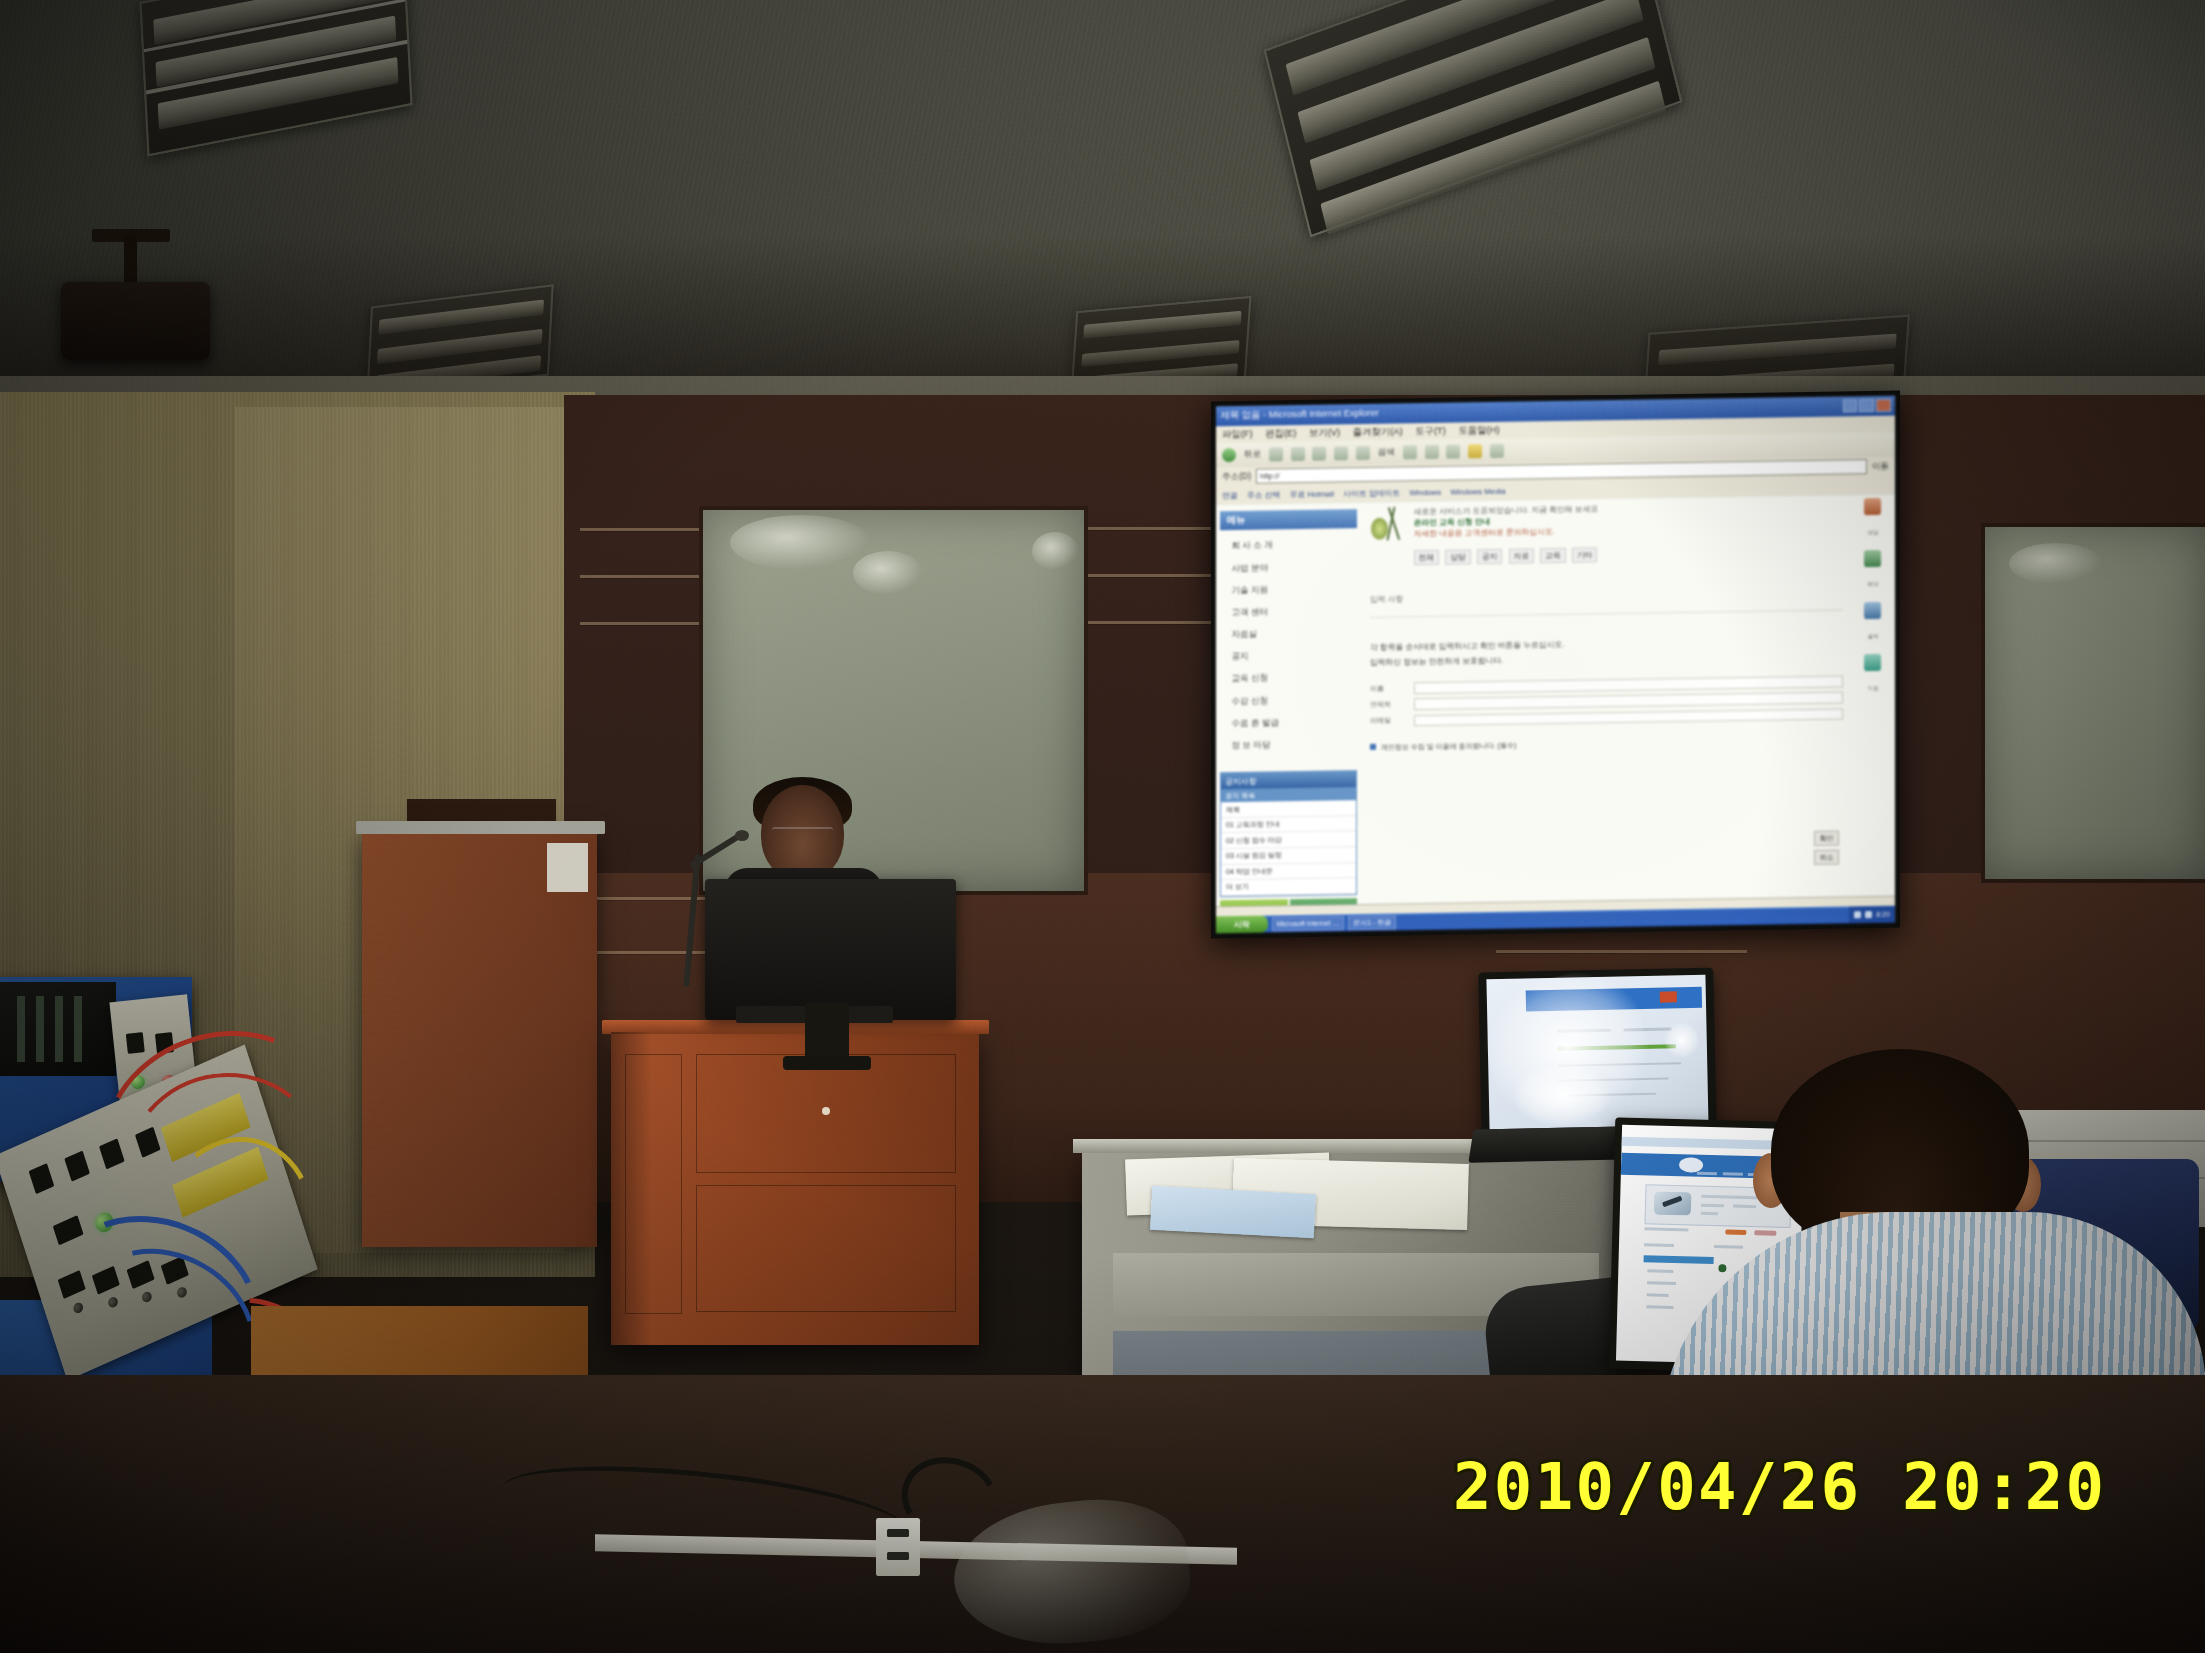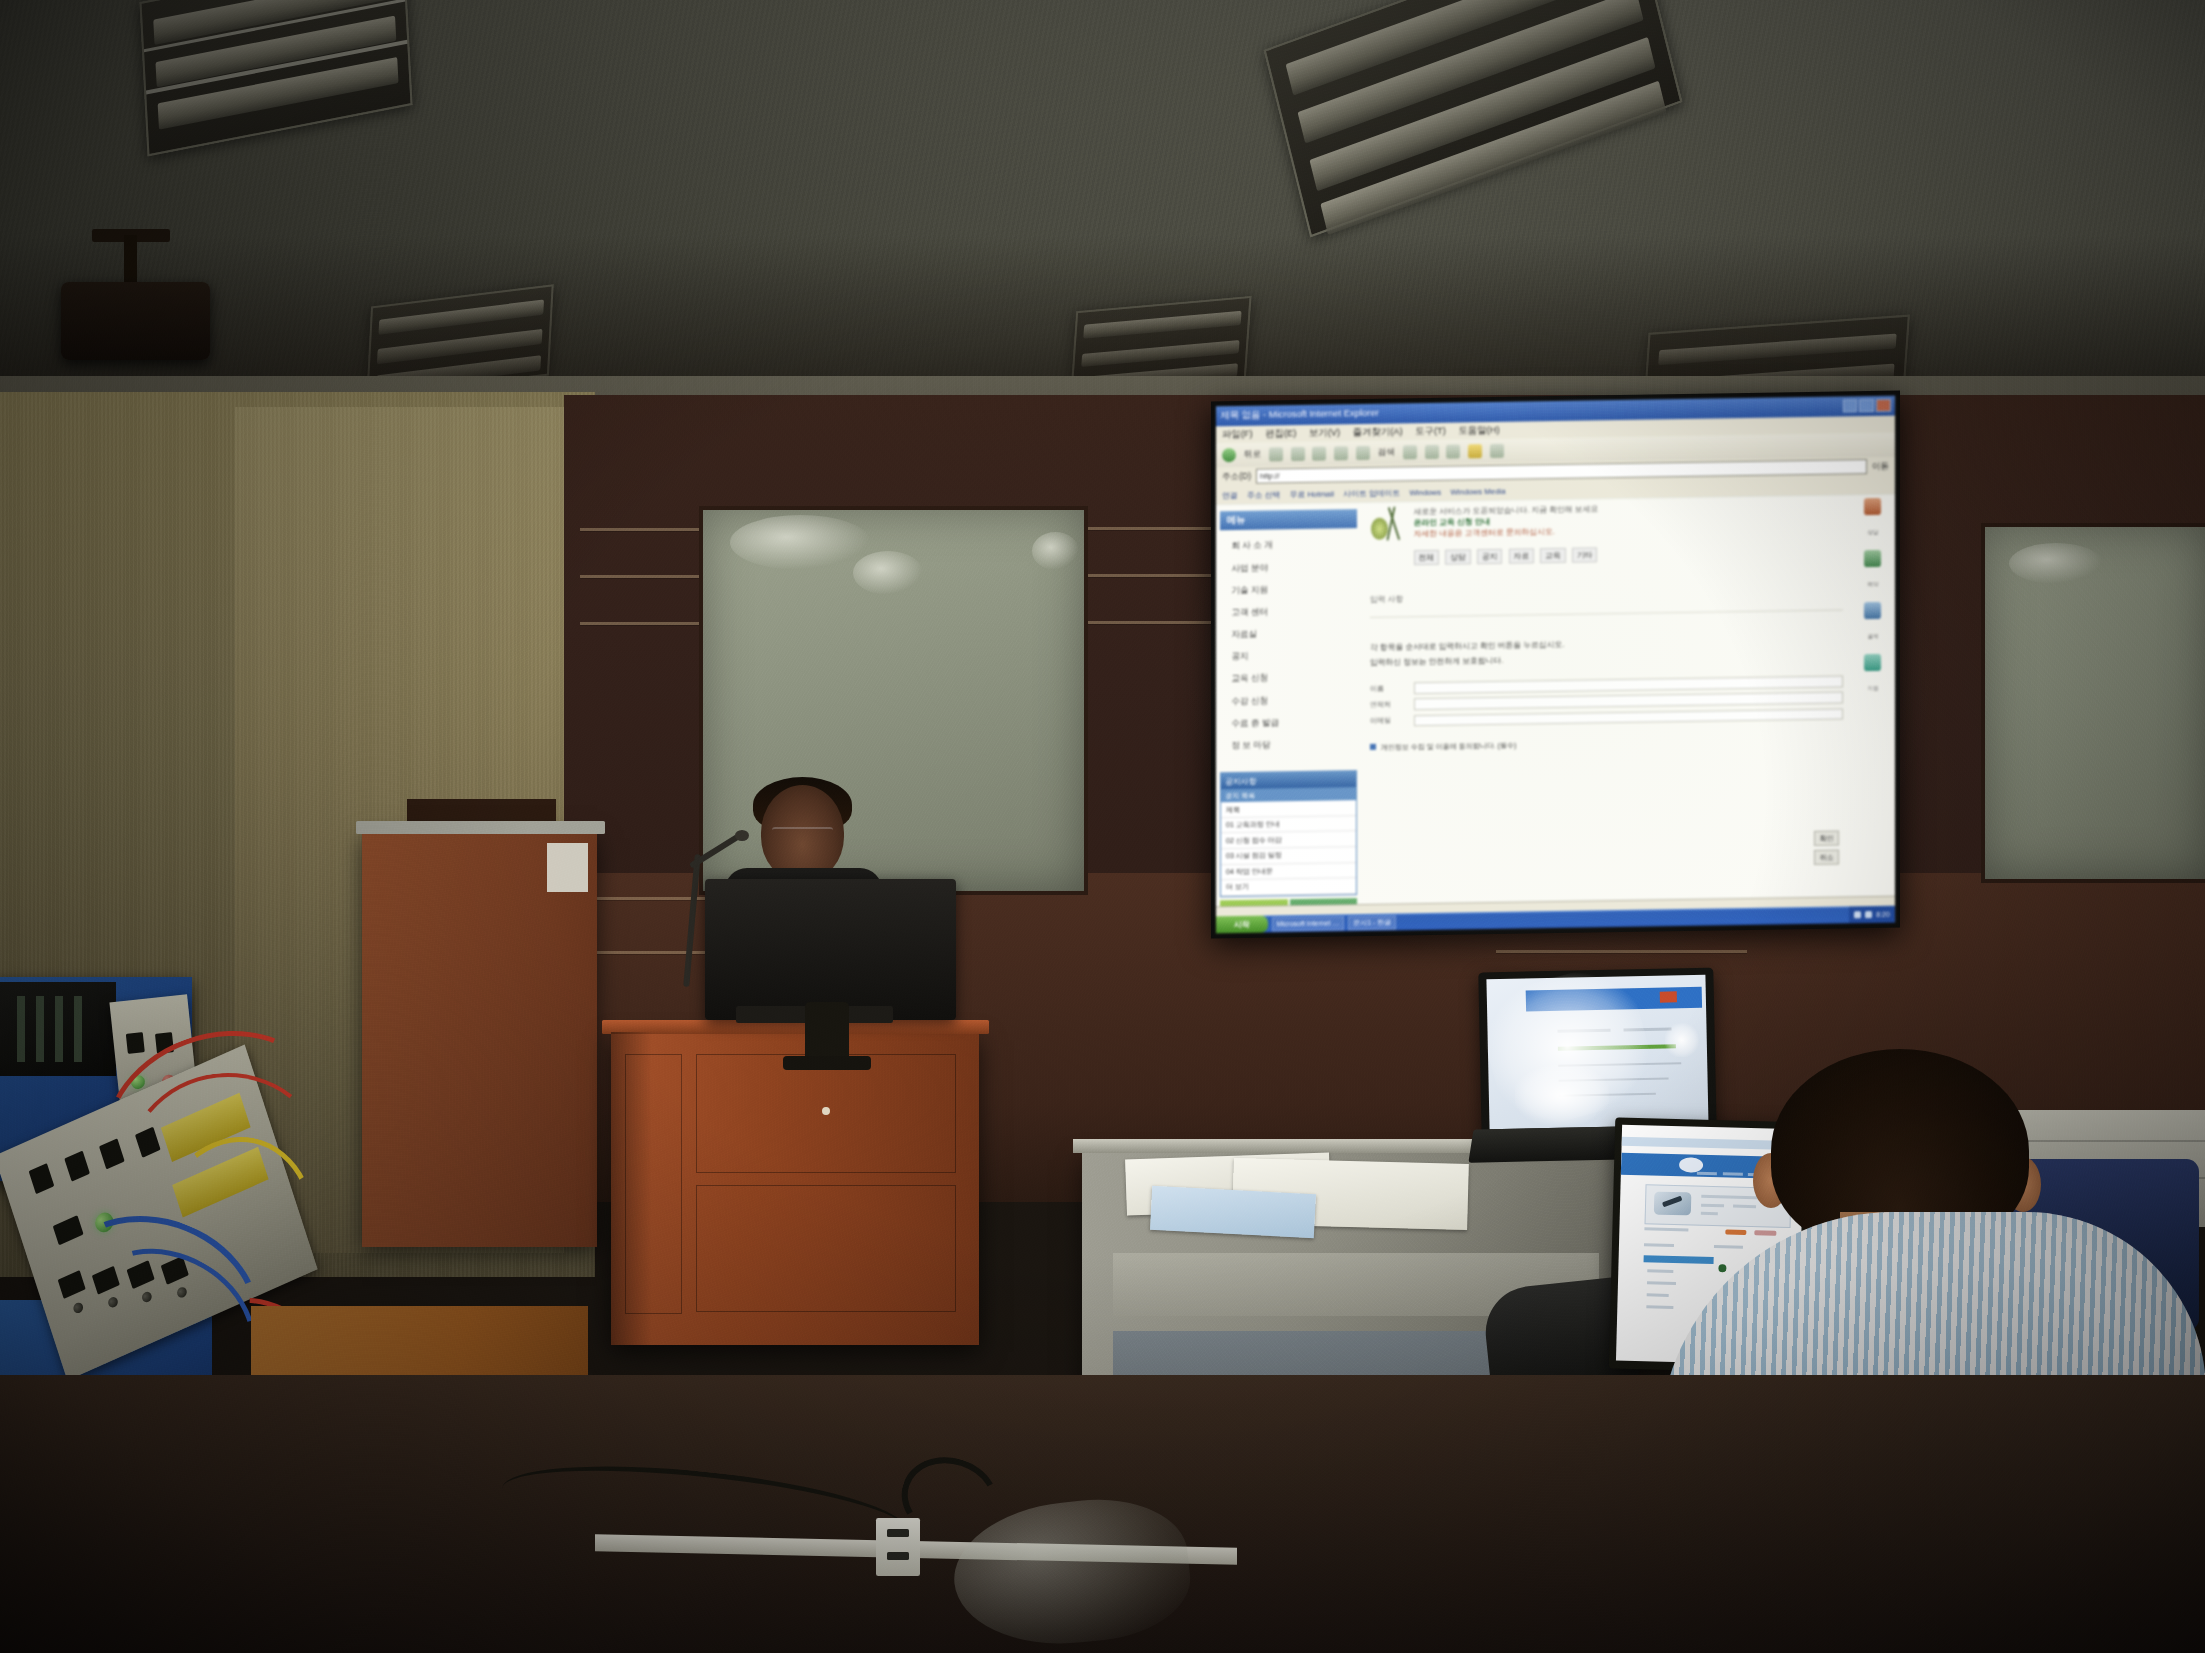--- a/index.html
+++ b/index.html
@@ -940,15 +940,16 @@
   <div class="cordloop"></div>
   <div class="outlet">
     <i style="top:11px;"></i>
       <i style="top:34px;"></i>
   </div>
   <div class="plasticbag"></div>
 
   <div class="grain"></div>
   <div class="vignette"></div>
 
+  <div class="timestamp">2010/04/26 20:20</div>
 
 </div>
 
 
 </body></html>

